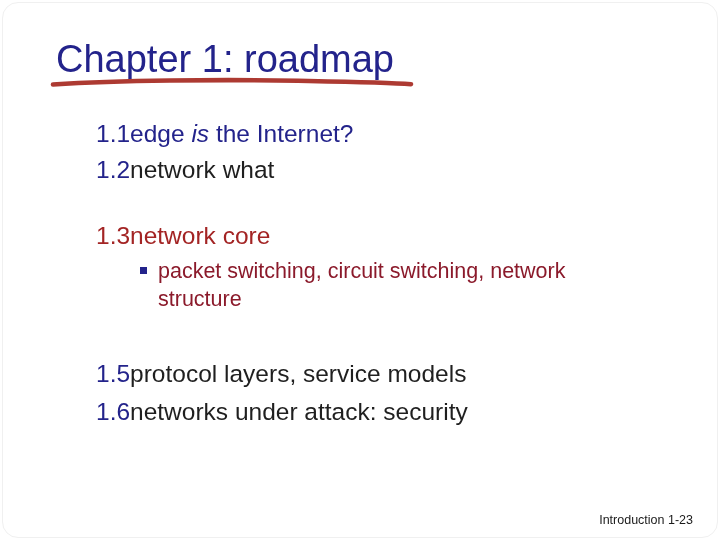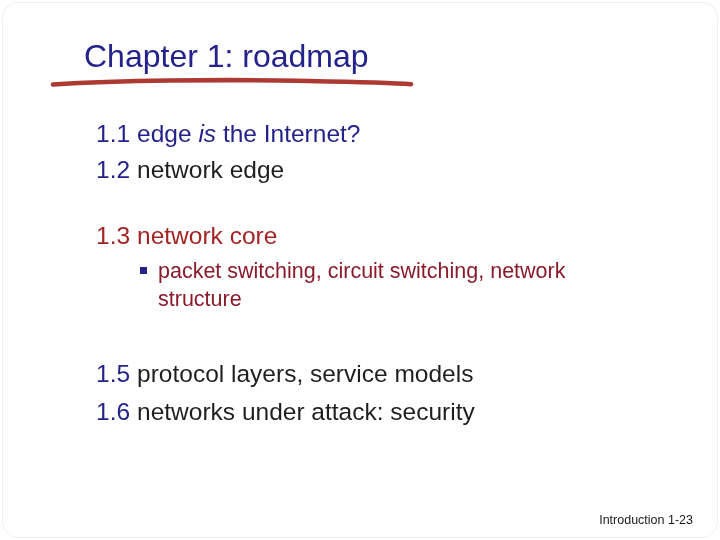--- a/index.html
+++ b/index.html
@@ -16,42 +16,41 @@
     position: absolute;
     left: 2px; top: 2px; right: 2px; bottom: 2px;
     border: 1px solid #f0f0f0;
     border-radius: 16px;
     pointer-events: none;
   }
   .title {
     position: absolute;
     left: 56px;
     top: 40px;
-    font-size: 32px;
+    font-size: 38px;
     line-height: 1.05;
     color: var(--navy);
     white-space: nowrap;
-    margin-left: 28px;
   }
   .underline {
     position: absolute;
     left: 48px;
     top: 76px;
     width: 368px;
     height: 14px;
   }
   .item {
     position: absolute;
     left: 96px;
     font-size: 24.5px;
     line-height: 1.25;
     color: var(--dark);
     white-space: nowrap;
   }
-  .item .num { color: var(--navy); margin-right: 7px; }
+  .item .num { color: var(--navy); margin-right: 0; }
   .item.all-blue { color: var(--navy); }
   .item.all-red, .item.all-red .num { color: var(--red); }
   .sub {
     position: absolute;
     left: 140px;
     font-size: 21.5px;
     line-height: 28px;
     color: var(--dark);
     padding-left: 18px;
     white-space: nowrap;
@@ -85,21 +84,21 @@
 
   <svg class="underline" viewBox="0 0 368 14" preserveAspectRatio="none">
     <path d="M 5 8.5 C 70 4.5, 170 3.2, 250 4.8 C 300 5.8, 340 6.5, 363 8.2" fill="none" stroke="#ad3a32" stroke-width="4.6" stroke-linecap="round"></path>
   </svg>
 
   <div class="item all-blue" style="top:119px">
     <span class="num">1.1</span><span>edge </span><em>is</em><span> the Internet?</span>
   </div>
 
   <div class="item" style="top:155px">
-    <span class="num">1.2</span><span>network edge</span>
+    <span class="num">1.2</span><span>network what</span>
   </div>
 
 
   <div class="item all-red" style="top:221px">
     <span class="num">1.3</span><span>network core</span>
   </div>
 
   <div class="sub maroon" style="top:257px">
     <span class="sq"></span><span>packet switching, circuit switching, network</span><br>
     <span>structure</span>

